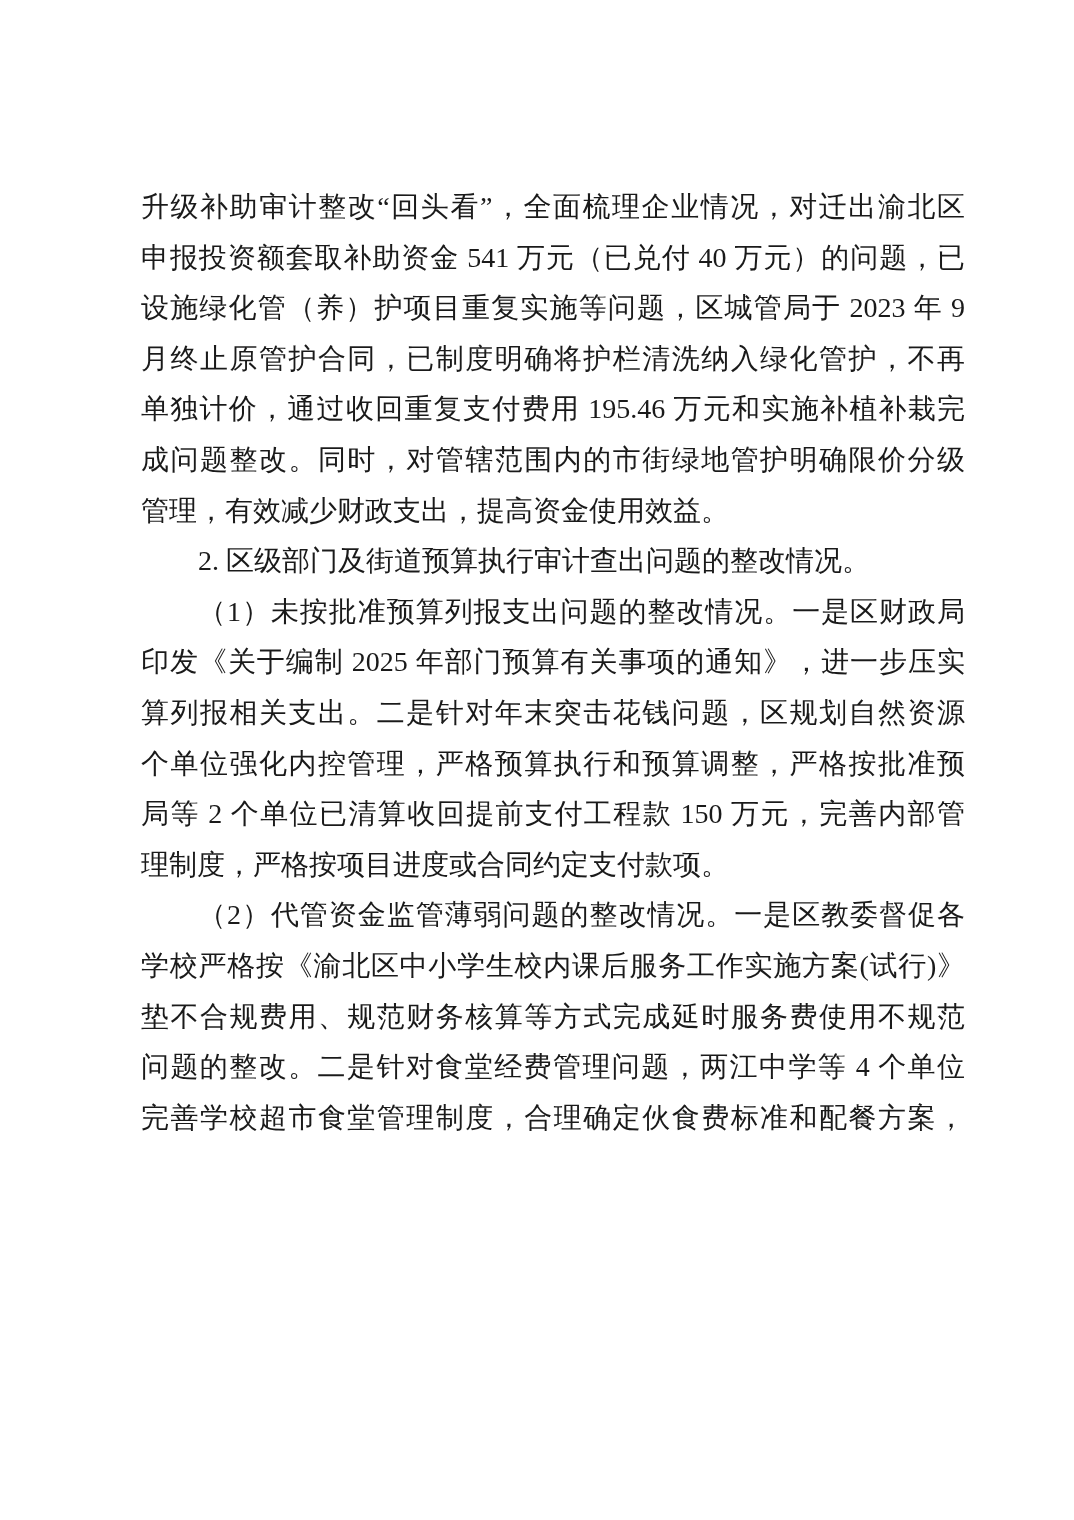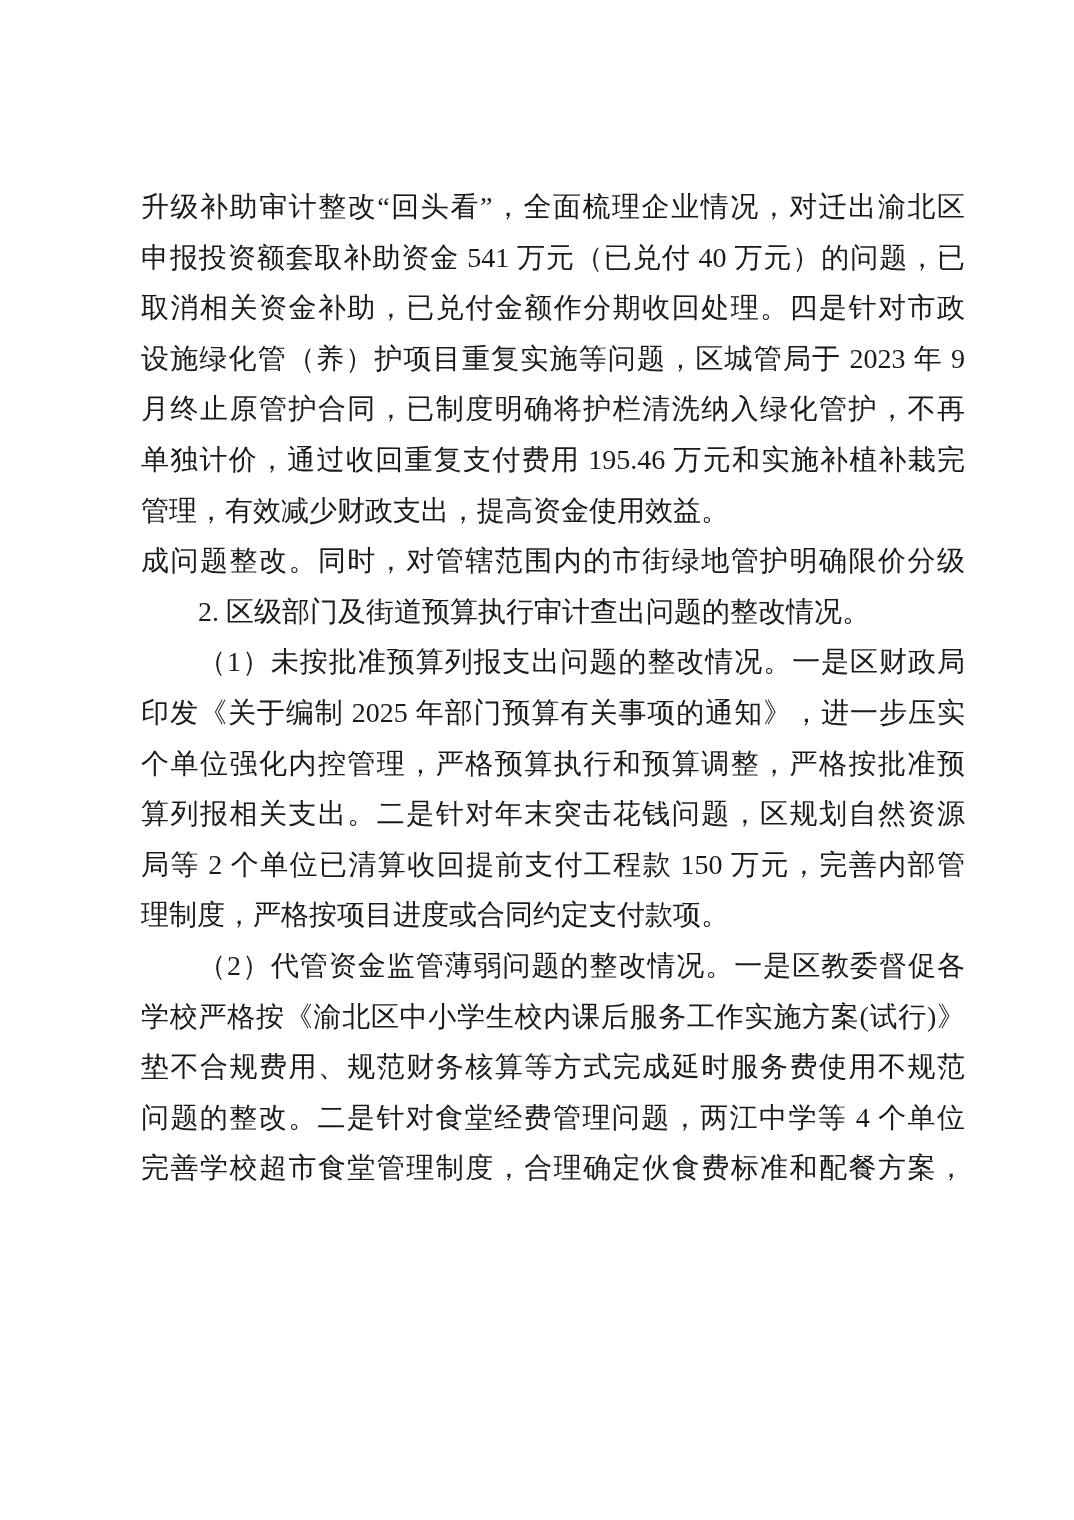--- a/index.html
+++ b/index.html
@@ -37,31 +37,30 @@
     text-indent: 57px;
   }
 </style>
 </head>
 <body>
 
 <div class="page">
   <div class="textblock">
     <div class="line">升级补助审计整改“回头看”，全面梳理企业情况，对迁出渝北区</div>
     <div class="line">申报投资额套取补助资金 541 万元（已兑付 40 万元）的问题，已</div>
-    <div class="line">取消相关资金补助，已兑付金额作分期收回处理。四是针对市政</div>
     <div class="line">设施绿化管（养）护项目重复实施等问题，区城管局于 2023 年 9</div>
     <div class="line">月终止原管护合同，已制度明确将护栏清洗纳入绿化管护，不再</div>
     <div class="line">单独计价，通过收回重复支付费用 195.46 万元和实施补植补栽完</div>
+    <div class="line">成问题整改。同时，对管辖范围内的市街绿地管护明确限价分级</div>
     <div class="line last">管理，有效减少财政支出，提高资金使用效益。</div>
-    <div class="line">成问题整改。同时，对管辖范围内的市街绿地管护明确限价分级</div>
     <div class="line last ind">2. 区级部门及街道预算执行审计查出问题的整改情况。</div>
     <div class="line ind">（1）未按批准预算列报支出问题的整改情况。一是区财政局</div>
     <div class="line">印发《关于编制 2025 年部门预算有关事项的通知》，进一步压实</div>
+    <div class="line">算列报相关支出。二是针对年末突击花钱问题，区规划自然资源</div>
     <div class="line">个单位强化内控管理，严格预算执行和预算调整，严格按批准预</div>
-    <div class="line">算列报相关支出。二是针对年末突击花钱问题，区规划自然资源</div>
     <div class="line">局等 2 个单位已清算收回提前支付工程款 150 万元，完善内部管</div>
     <div class="line last">理制度，严格按项目进度或合同约定支付款项。</div>
     <div class="line ind">（2）代管资金监管薄弱问题的整改情况。一是区教委督促各</div>
     <div class="line">学校严格按《渝北区中小学生校内课后服务工作实施方案(试行)》</div>
     <div class="line">垫不合规费用、规范财务核算等方式完成延时服务费使用不规范</div>
     <div class="line">问题的整改。二是针对食堂经费管理问题，两江中学等 4 个单位</div>
     <div class="line">完善学校超市食堂管理制度，合理确定伙食费标准和配餐方案，</div>
   </div>
 </div>
 

